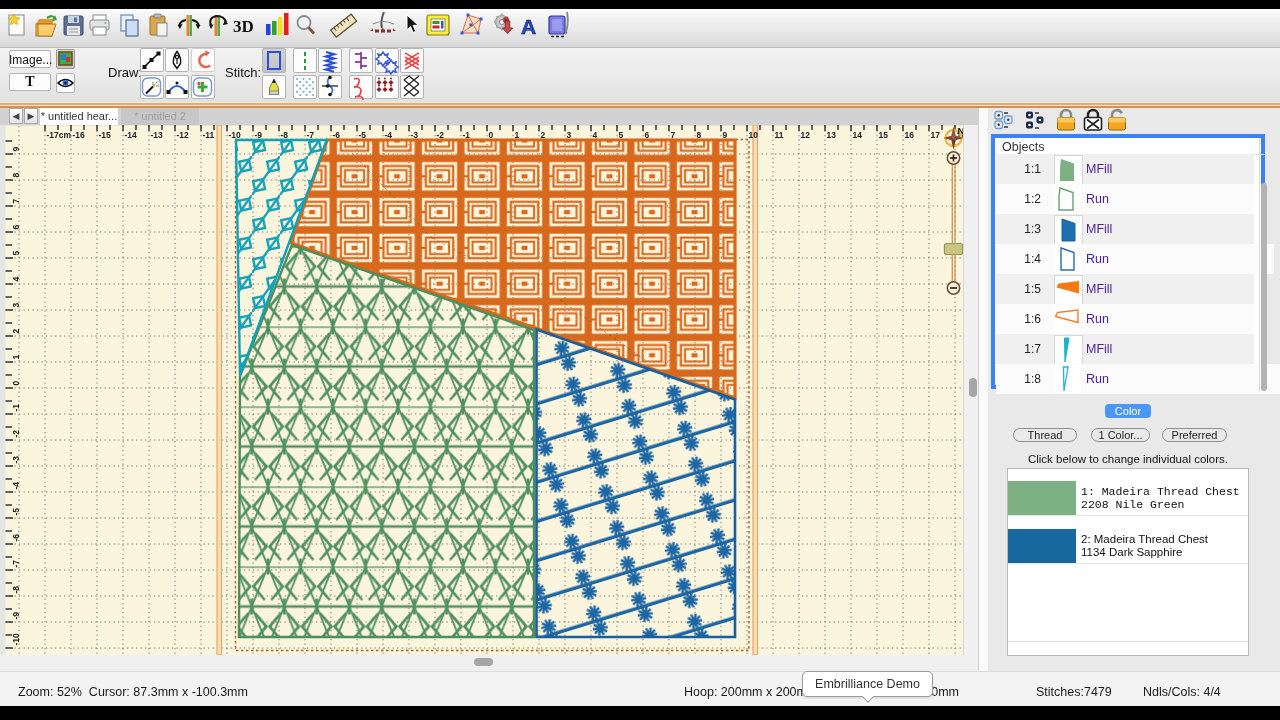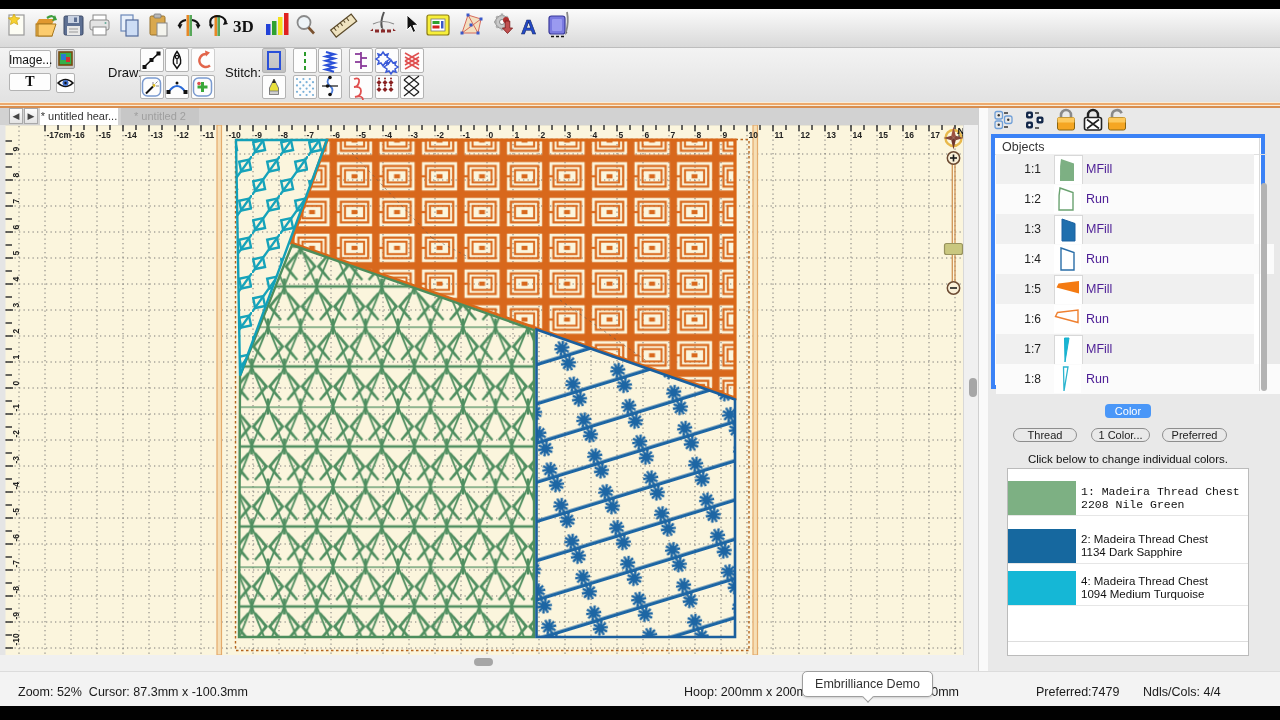--- a/index.html
+++ b/index.html
@@ -803,30 +803,25 @@
       <div class="crow" style="top:12px;font-family:Liberation Mono, monospace;">
           <div class="cswatch" style="background:#7db083;"></div>
         <div class="cl1">1: Madeira Thread Chest</div>
           <div class="cl2">2208 Nile Green</div>
         </div>
       <div class="crow" style="top:34px;margin-top:26px;">
           <div class="cswatch" style="background:#16689f;"></div>
         <div class="cl1">2: Madeira Thread Chest</div>
           <div class="cl2">1134 Dark Sapphire</div>
         </div>
-      <div class="crow" style="top:102px;">
-          <div class="cswatch" style="background:#15b7d6;"></div>
-        <div class="cl1">4: Madeira Thread Chest</div>
-          <div class="cl2">1094 Medium Turquoise</div>
-        </div>
       <div style="position:absolute;left:0;top:172px;width:240px;height:1px;background:#ddd;"></div>
     </div>
   </div>
   <div class="abs" id="statusarea">
     <div class="stext" style="left:18px;">Zoom: 52%&nbsp;&nbsp;Cursor: 87.3mm x -100.3mm</div>
     <div class="stext" style="left:684px;">Hoop: 200mm x 200mm</div>
     <div class="stext" style="right:321px;">Size: 190.5mm x 190.0mm</div>
-    <div class="stext" style="left:1036px;">Preferred:7479</div>
+    <div class="stext" style="left:1036px;">Stitches:7479</div>
     <div class="stext" style="left:1143px;">Ndls/Cols: 4/4</div>
     <div id="tooltip">Embrilliance Demo<div class="notch"></div></div>
   </div>
   <div class="abs" id="blackbottom"></div>
 </div>
 
 </body></html>

